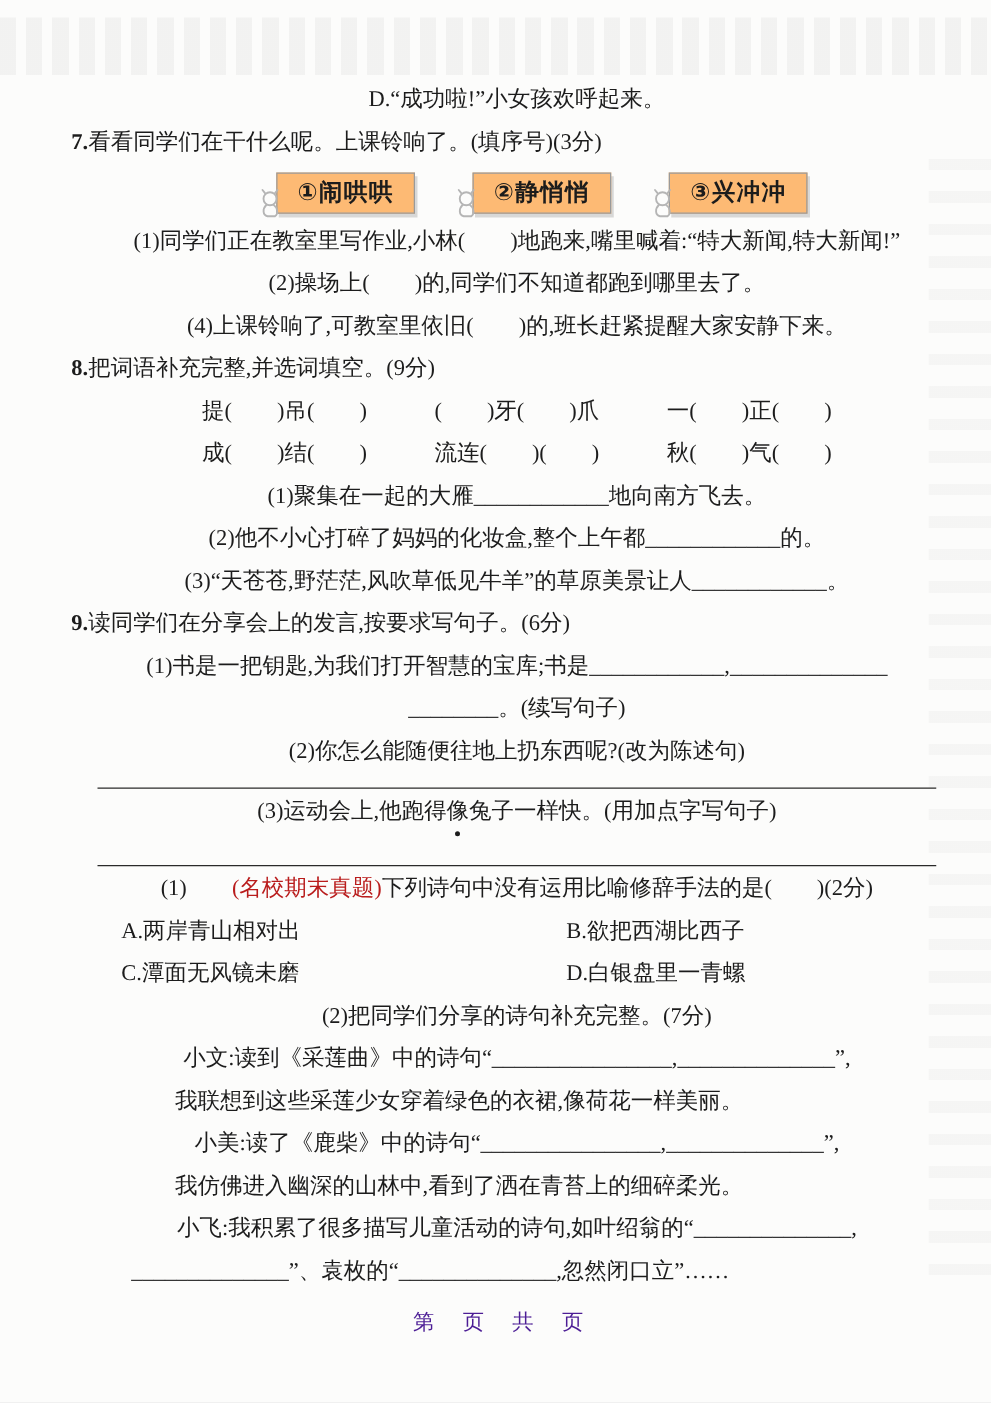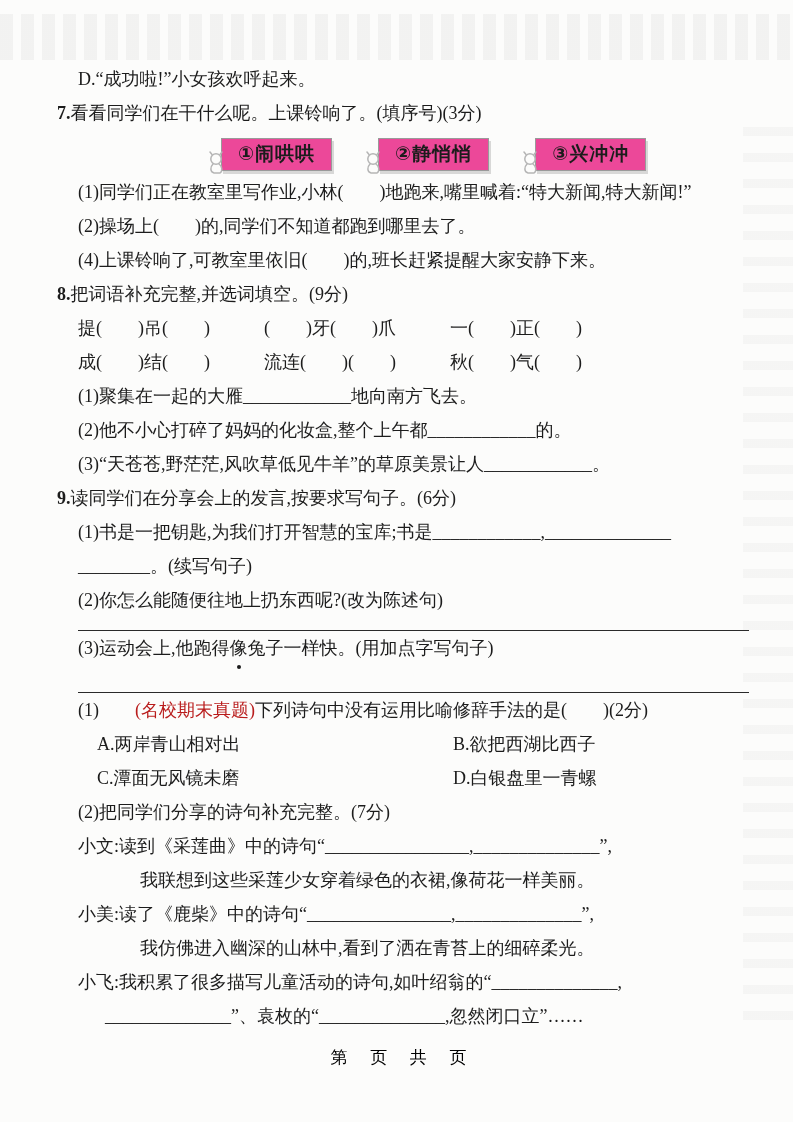--- a/index.html
+++ b/index.html
@@ -24,36 +24,36 @@
   }
   .page::after{
     content:"";
     position:absolute;right:0;top:120px;width:50px;height:900px;
     background:repeating-linear-gradient(0deg,rgba(60,60,60,0.035) 0 9px,transparent 9px 26px);
     pointer-events:none;
   }
   .l{line-height:34px;white-space:nowrap;}
   .qnum{font-weight:bold;}
   .num10{margin-left:-7px;}
-  .ind-a{margin-left:21px;}   
+  .ind-a{margin-left:21px;text-align:center;}   
   .ind-opt{margin-left:40px;gap:46px;} 
   .ind-b{margin-left:83px;}   
   .ind-c{margin-left:48px;}   
   .choices-row{
     margin:5px 0 2px 150px;
     height:38px;
     display:flex;
     align-items:center;
     gap:32px;
   }
   .choice{position:relative;display:flex;align-items:flex-end;}
   .choice-box{
     border:1px solid #9a9a9a;
     box-shadow:2px 3px 0 0 rgba(150,150,150,0.35);
-    background:#ec4899;
+    background:#fdba74;
     padding:2px 16px 3px 16px;
     font-family:"Liberation Sans","DejaVu Sans",sans-serif;
     font-weight:bold;
     font-size:19px;
     letter-spacing:1px;
   }
   .mascot{margin-right:-6px;margin-bottom:-4px;z-index:1;}
   .rule{
     margin-left:21px;
     border-bottom:1.5px solid #2a2a2a;
@@ -69,21 +69,21 @@
     position:absolute;left:50%;bottom:-4px;
     width:4px;height:4px;border-radius:50%;
     background:#1c1c1c;transform:translateX(-50%);
   }
   .footer{
     margin-top:13px;
     text-align:center;
     font-family:"Liberation Sans","DejaVu Sans",sans-serif;
     font-size:17px;
     letter-spacing:9px;
-    color:#000000;
+    color:#4c1d95;
   }
   .gap8{margin-top:8px;}
 </style>
 </head>
 <body>
 
 <div class="page">
 
   <div class="l ind-a">D.“成功啦!”小女孩欢呼起来。</div>
 

